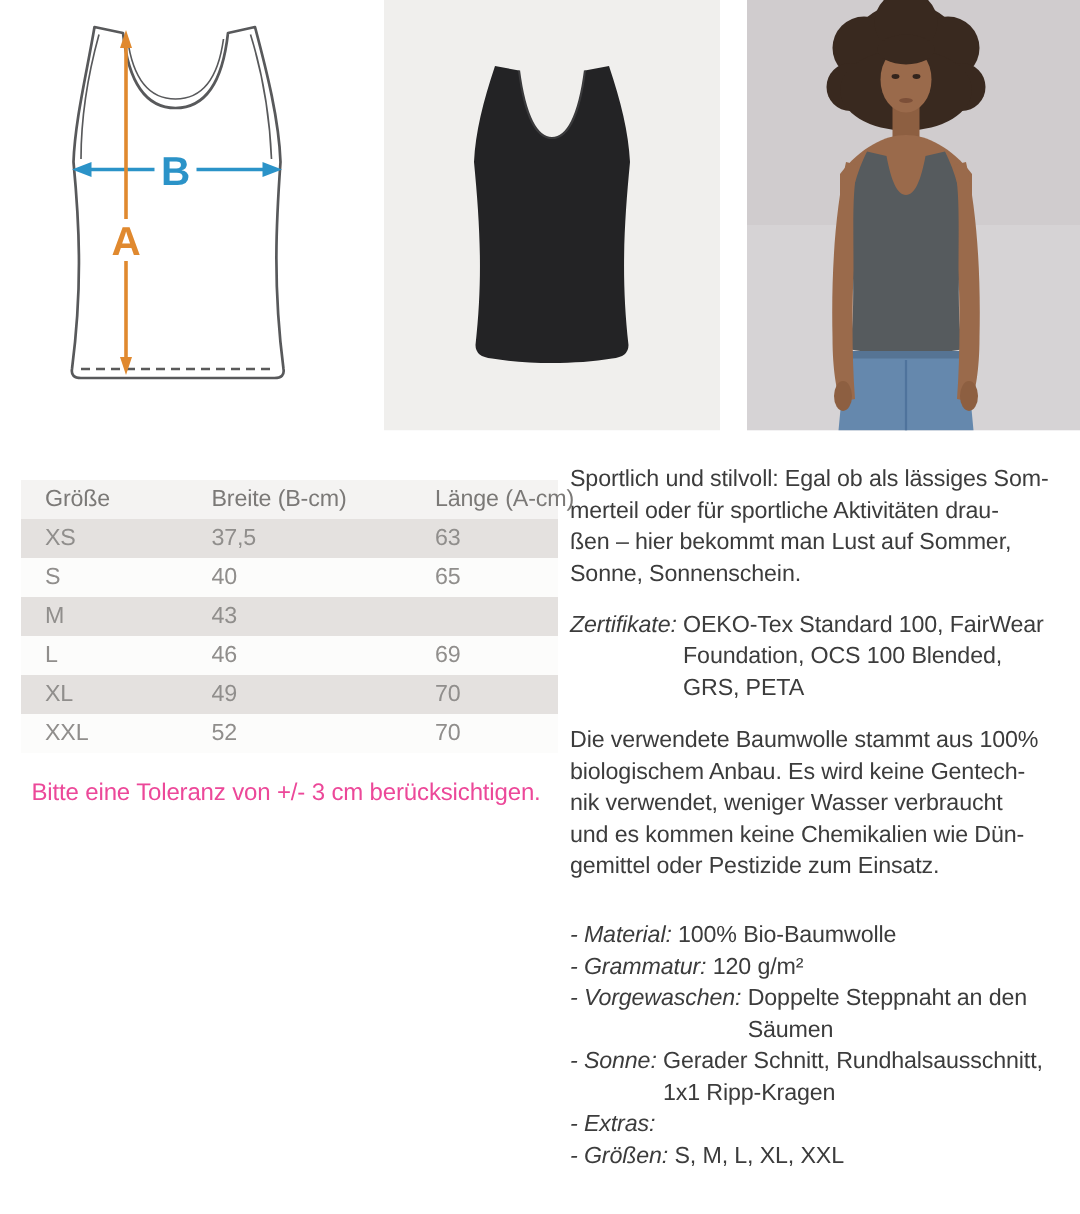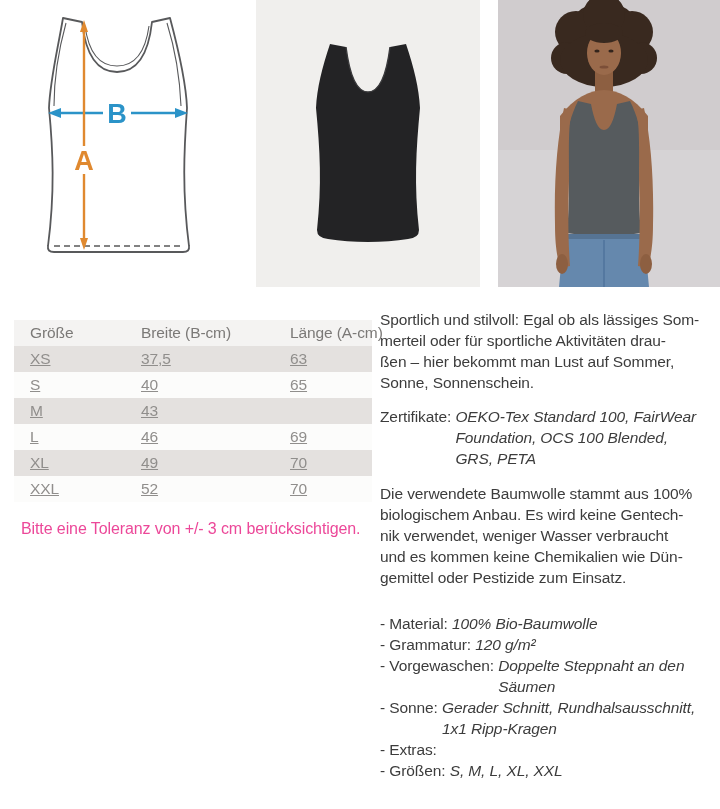--- a/index.html
+++ b/index.html
@@ -13,39 +13,39 @@
   .fig-diagram{left:0;width:256px;height:287px;background:#fff;}
   .fig-product{left:256px;width:224px;height:287px;}
   .fig-model{left:498px;width:222px;height:287px;}
   figure svg{display:block;width:100%;height:100%;}
 
   
   .size-table{position:absolute;left:14px;top:320px;width:358px;font-size:15.5px;letter-spacing:-0.1px;}
   .t-row{display:grid;grid-template-columns:95px 133px 130px;height:26px;line-height:26px;gap:16px;}
   .t-cell{padding-left:16px;white-space:nowrap;overflow:hidden;}
   .t-head{background:#f4f3f2;color:#7b7977;}
-  .t-data{color:#908e8c;text-decoration:underline;}
+  .t-data{color:#908e8c;}
   .t-data.zebra{background:#e4e1df;}
   .t-data.plain{background:#fcfcfb;}
 
   .tolerance{
     position:absolute;left:21px;top:518px;margin:0;
     font-size:16px;line-height:21px;color:#ec4899;letter-spacing:-0.1px;white-space:pre;
   }
 
   
   .description{
     position:absolute;left:380px;top:309px;width:342px;
     font-size:15.5px;line-height:21px;color:#3c3c3c;letter-spacing:-0.1px;
   }
   .description p{margin:0;white-space:pre;}
   .p-intro{margin-bottom:13px !important;}
   .hang{display:flex;flex-wrap:nowrap;align-items:flex-start;}
-  .hang-label{white-space:pre;flex:0 0 auto;}
-  .hang-text{white-space:pre;flex:0 1 auto;font-style:italic;}
+  .hang-label{white-space:pre;flex:0 0 auto;font-style:italic;}
+  .hang-text{white-space:pre;flex:0 1 auto;}
   .p-cert{margin-bottom:14px;}
   .p-cotton{margin-bottom:25px !important;}
   .bullets{display:block;}
 </style>
 </head>
 <body>
 
 <figure class="fig-diagram">
   <svg viewBox="0 0 256 287">
 

